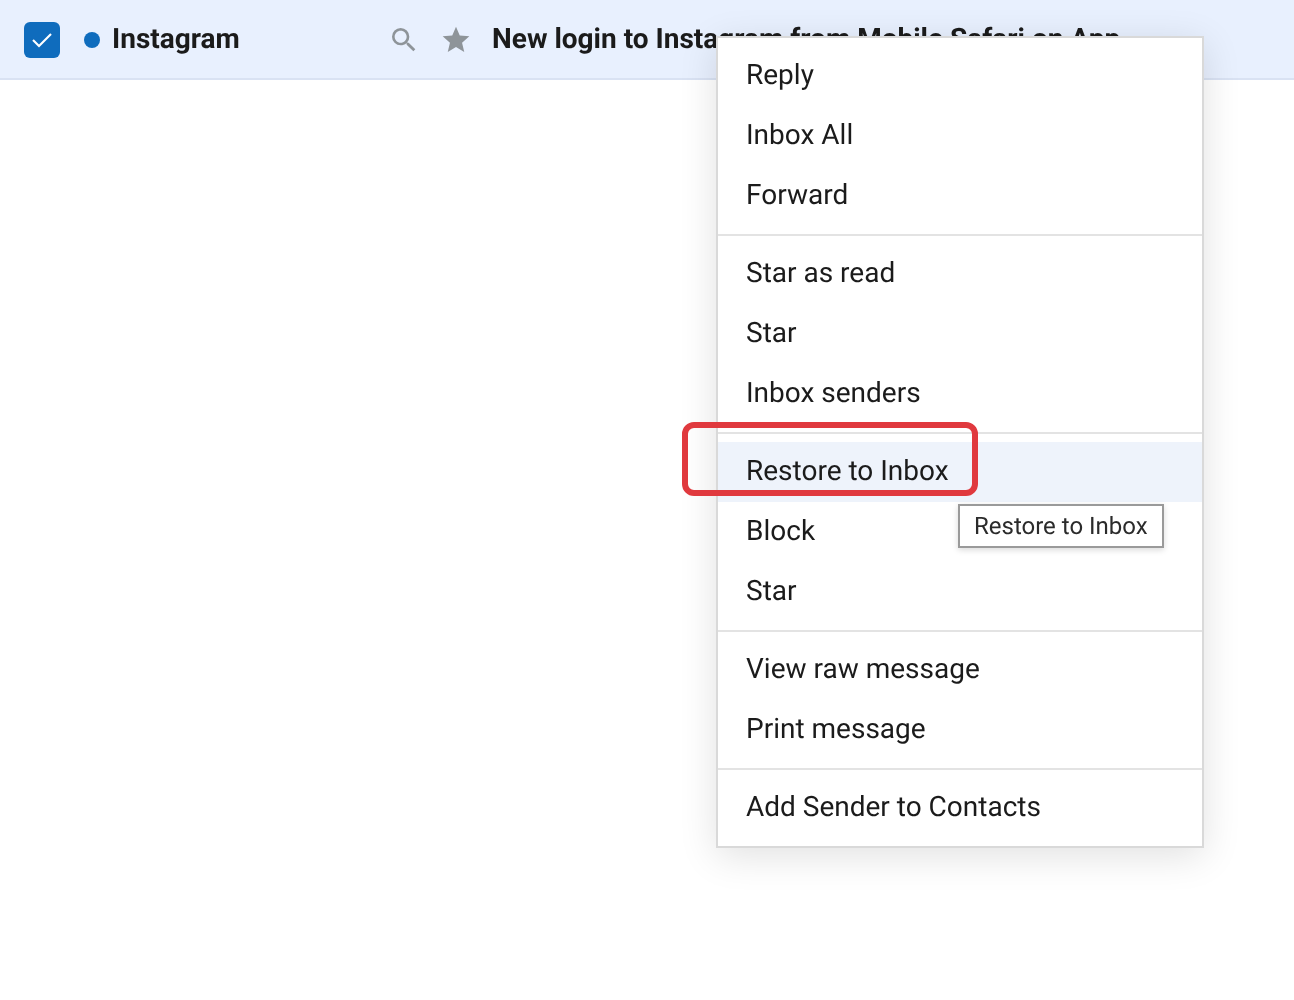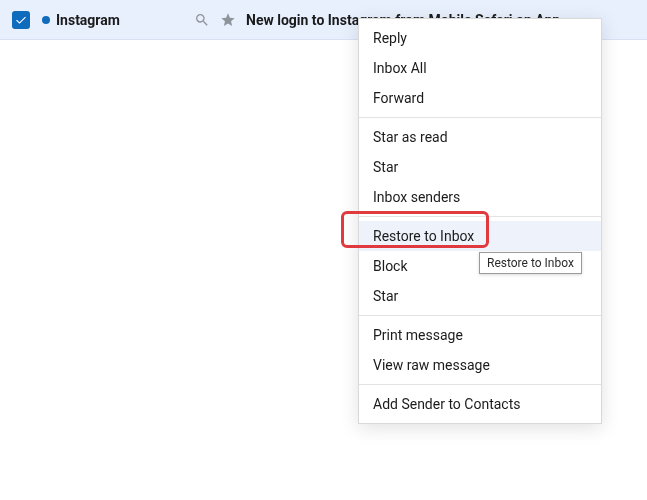--- a/index.html
+++ b/index.html
@@ -93,21 +93,21 @@
   <div class="menu-item">Forward</div>
   <div class="divider"></div>
   <div class="menu-item">Star as read</div>
   <div class="menu-item">Star</div>
   <div class="menu-item">Inbox senders</div>
   <div class="divider"></div>
   <div class="menu-item hovered">Restore to Inbox</div>
   <div class="menu-item">Block</div>
   <div class="menu-item">Star</div>
   <div class="divider"></div>
+  <div class="menu-item">View raw message</div>
   <div class="menu-item">Print message</div>
-  <div class="menu-item">View raw message</div>
   <div class="divider"></div>
   <div class="menu-item">Add Sender to Contacts</div>
 </div>
 
 <div class="highlight-box" style="left:341px; top:211px; width:148px; height:37px;"></div>
 
 <div class="tooltip" style="left:479px; top:252px;">Restore to Inbox</div>
 
 </body></html>

